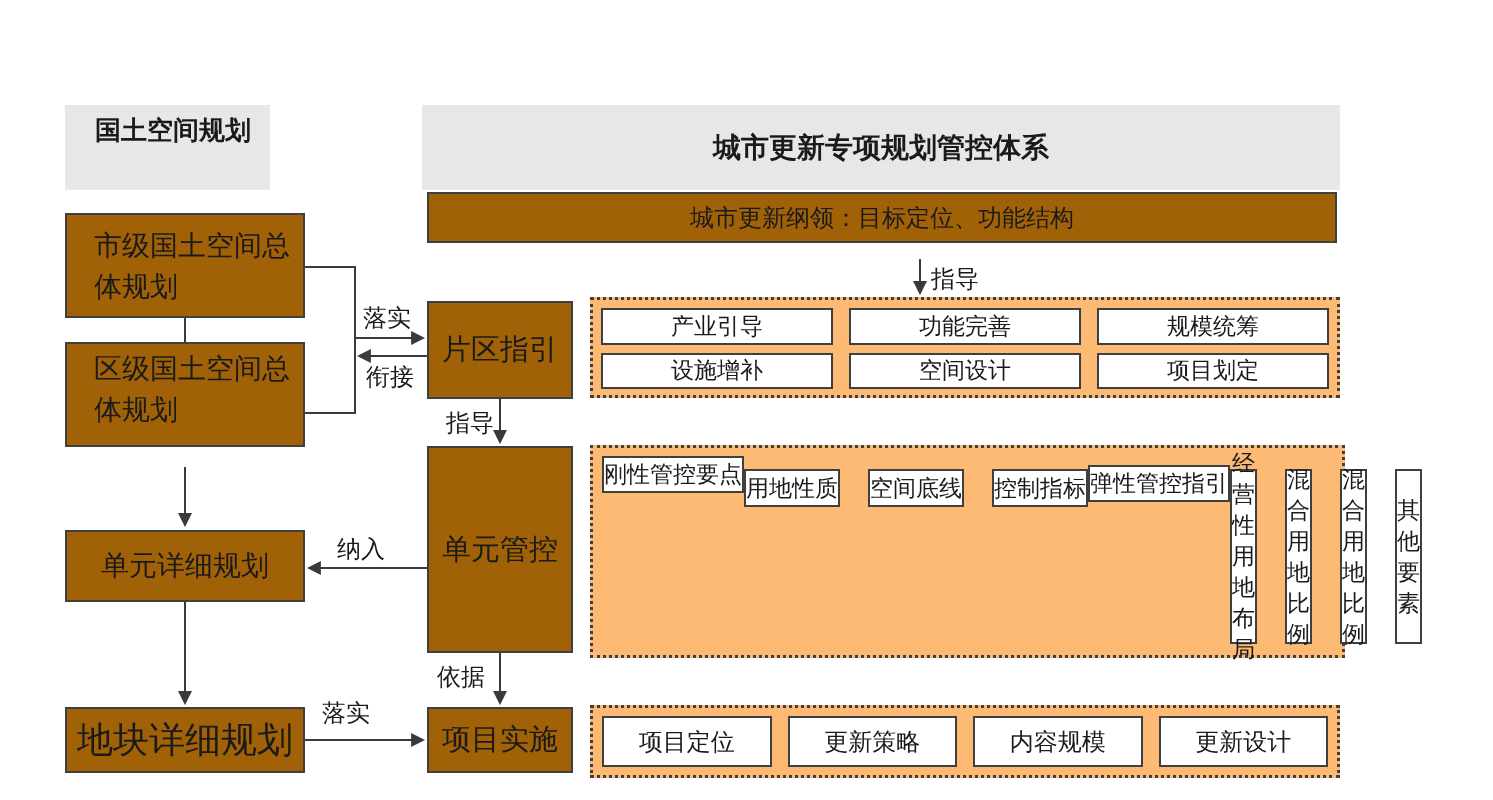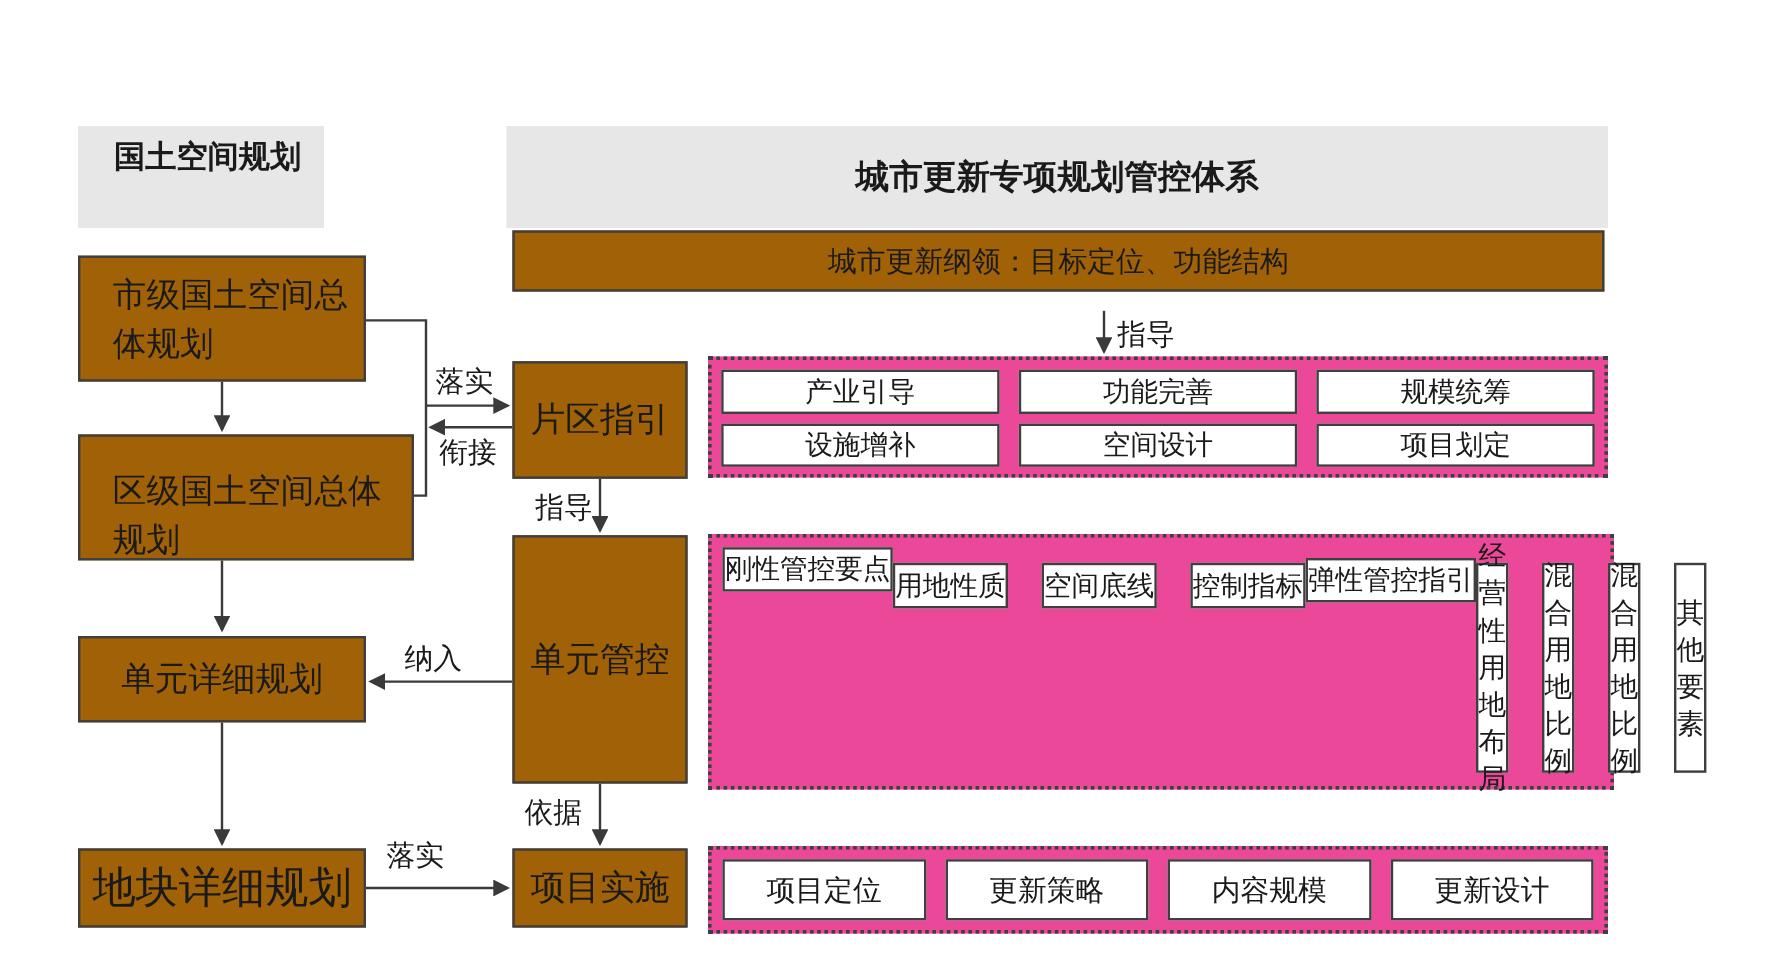--- a/index.html
+++ b/index.html
@@ -43,30 +43,30 @@
     position: absolute;
     background: #a16207;
     border: 2px solid var(--border, #3f3f3f);
     box-sizing: border-box;
   }
   .pbox.center {
     display: flex; align-items: center; justify-content: center;
     text-align: center;
   }
   #b-city     { left: 65px;  top: 213px; width: 240px; height: 105px; font-size: 28px; line-height: 41px; padding: 10px 2px 0 27px; }
-  #b-district { left: 65px;  top: 362px; width: 280px; height: 105px; font-size: 28px; line-height: 41px; padding: 24px 2px 0 27px; }
+  #b-district { left: 65px;  top: 342px; width: 240px; height: 105px; font-size: 28px; line-height: 41px; padding: 4px 2px 0 27px; }
   #b-unitplan { left: 65px;  top: 530px; width: 240px; height: 72px;  font-size: 28px; }
   #b-plotplan { left: 65px;  top: 707px; width: 240px; height: 66px;  font-size: 36px; }
   #b-area     { left: 427px; top: 301px; width: 146px; height: 98px;  font-size: 29px; }
   #b-unitctl  { left: 427px; top: 446px; width: 146px; height: 207px; font-size: 29px; justify-content: center; }
   #b-impl     { left: 427px; top: 707px; width: 146px; height: 66px;  font-size: 29px; }
   #b-program  { left: 427px; top: 192px; width: 910px; height: 51px;  font-size: 24px; }
   .dotted {
     position: absolute;
-    background: #ec4899;
+    background: #fdba74;
     border: 3px dotted var(--border, #3f3f3f);
     box-sizing: border-box;
   }
   .cell {
     border: 2px solid var(--border, #3f3f3f);
     background: #ffffff;
     display: flex; align-items: center; justify-content: center;
     text-align: center;
     box-sizing: border-box;
     font-size: 23px;

